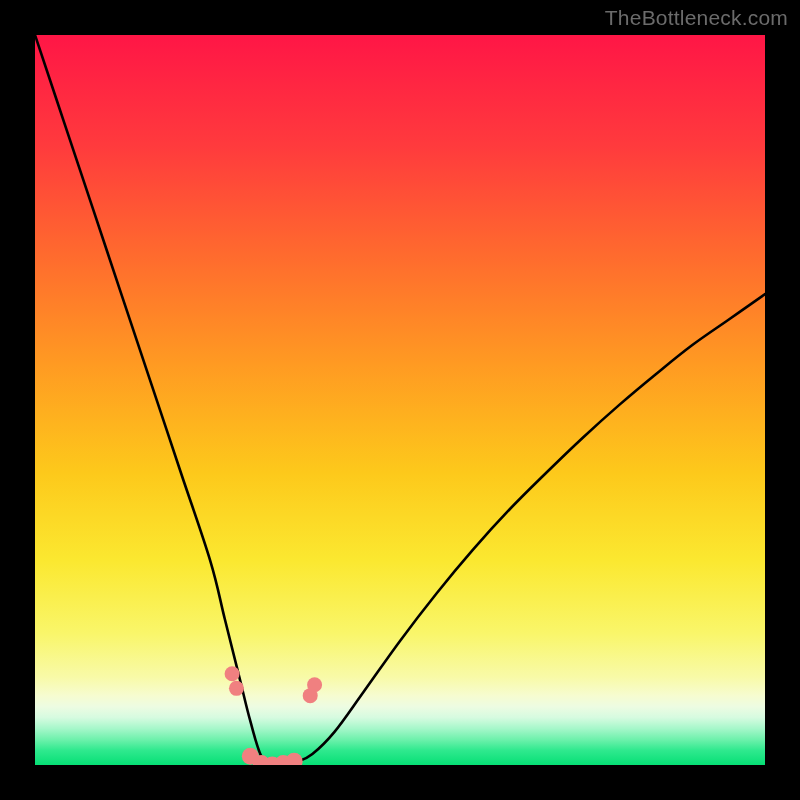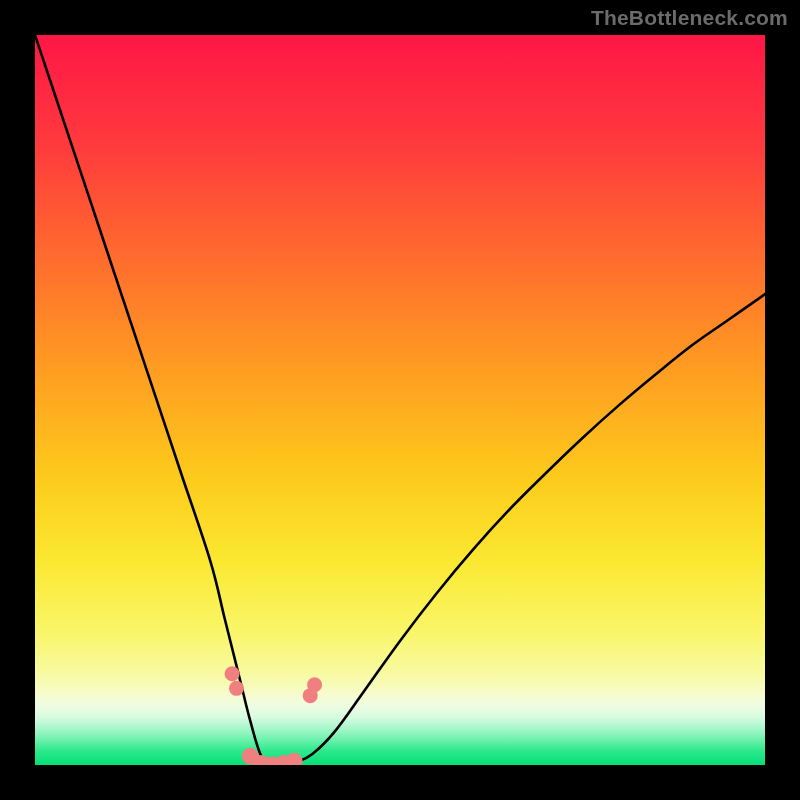--- a/index.html
+++ b/index.html
@@ -33,21 +33,21 @@
     inset: 0;
     width: 100%;
     height: 100%;
   }
   .watermark {
     position: absolute;
     top: 6px;
     right: 12px;
     color: #6b6b6b;
     font-size: 21px;
-    font-weight: 700;
+    font-weight: 400;
     letter-spacing: 0.2px;
     user-select: none;
   }
 </style>
 </head>
 <body>
 
 <div class="frame">
   <div class="plot">
     <svg class="gradient" viewBox="0 0 730 730" preserveAspectRatio="none">

